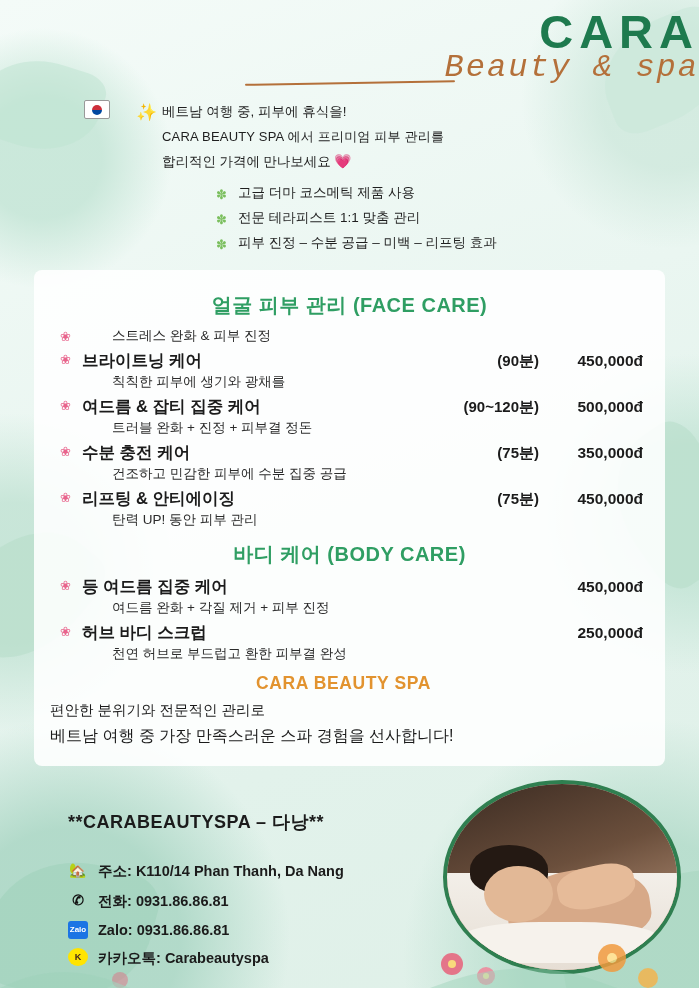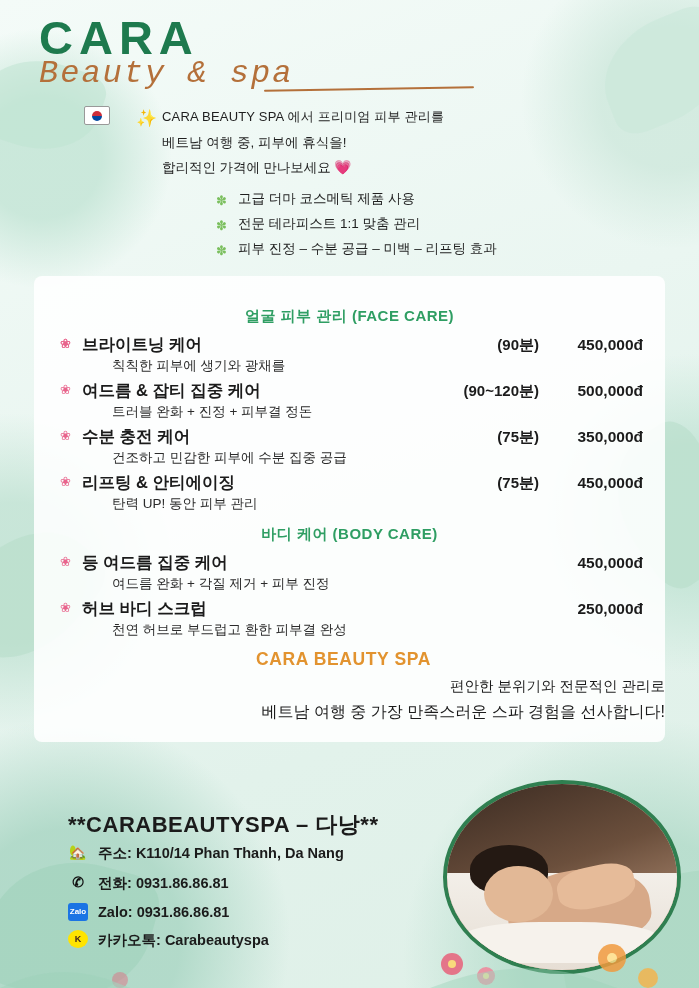--- a/index.html
+++ b/index.html
@@ -37,23 +37,22 @@
   .l1 { left: -20px; top: 60px; width: 120px; height: 90px; background: #bfe3d2; transform: rotate(18deg); }
   .l2 { left: 600px; top: 20px; width: 130px; height: 100px; background: #c8e7d8; transform: rotate(-22deg); }
   .l3 { left: -30px; top: 520px; width: 110px; height: 150px; background: #b6ddc9; transform: rotate(40deg); }
   .l4 { left: 620px; top: 430px; width: 110px; height: 150px; background: #b6ddc9; transform: rotate(-35deg); }
   .l5 { left: -10px; top: 860px; width: 160px; height: 140px; background: #9ed2ba; transform: rotate(15deg); }
   .l6 { left: 560px; top: 880px; width: 180px; height: 130px; background: #a7d6c0; transform: rotate(-10deg); }
 
   
   .header {
     position: relative;
-    text-align: left;
-    padding-top: 14px;
-    margin-left: 39px;
+    text-align: right;
+    padding-top: 8px;
   }
   .brand {
     font-family: "Liberation Sans", sans-serif;
     font-size: 47px;
     font-weight: bold;
     letter-spacing: 6px;
     color: #1e7a4e;
     line-height: 1;
   }
   .brand-sub {
@@ -135,24 +134,24 @@
     position: relative;
     margin: 14px 34px 0 34px;
     background: rgba(255,255,255,0.88);
     border-radius: 8px;
     padding: 10px 0 16px 0;
   }
 
   .section-title {
     text-align: center;
     color: #2f9e63;
-    font-size: 15px;
+    font-size: 20px;
     font-weight: bold;
     letter-spacing: 0.5px;
-    margin: 21px 0 8px 0;
+    margin: 12px 0 8px 0;
   }
   .section-title.body { margin-top: 12px; }
 
   .item {
     position: relative;
     padding: 0 22px 0 30px;
     margin-bottom: 2px;
   }
   .item-main {
     display: flex;
@@ -197,41 +196,41 @@
 
   .footer-title {
     text-align: center;
     color: #e2932f;
     font-size: 17.5px;
     font-weight: bold;
     letter-spacing: 0.6px;
     margin: 10px 12px 4px 0;
   }
   .footer-line {
-    text-align: right;
+    text-align: left;
     font-size: 14.5px;
     color: #1b1b1b;
     line-height: 1.7;
     margin-left: 16px;
   }
   .footer-line.big { font-size: 16px; }
 
   
   .contact {
     position: absolute;
     left: 68px;
     top: 810px;
     width: 370px;
   }
   .contact-title {
-    font-size: 22px;
+    font-size: 18px;
     font-weight: bold;
     color: #1b1b1b;
     letter-spacing: 0.5px;
-    margin-bottom: 4px;
+    margin-bottom: 28px;
   }
   .contact-row {
     position: relative;
     padding-left: 30px;
     font-size: 14.5px;
     font-weight: bold;
     color: #1b1b1b;
     margin-bottom: 11px;
   }
   .contact-ico {
@@ -345,22 +344,22 @@
     <div class="brand">CARA</div>
     <div class="brand-sub">Beauty &amp; spa</div>
     <div class="brand-underline"></div>
   </div>
 
   <div class="intro">
     <div class="flag">
         <div class="circle"></div>
       </div>
     <div class="sparkle">✨</div>
+    <div class="intro-line first">베트남 여행 중, 피부에 휴식을!</div>
     <div class="intro-line second">CARA BEAUTY SPA 에서 프리미엄 피부 관리를</div>
-    <div class="intro-line first">베트남 여행 중, 피부에 휴식을!</div>
     <div class="intro-line third">
       <span>합리적인 가격에 만나보세요</span>
       <span class="heart">💗</span>
     </div>
   </div>
 
   <div class="bullets">
     <div class="row">
       <span class="dot">✽</span>
       <span>고급 더마 코스메틱 제품 사용</span>
@@ -374,20 +373,21 @@
       <span>피부 진정 – 수분 공급 – 미백 – 리프팅 효과</span>
     </div>
   </div>
 
   <div class="card">
 
     <div class="section-title">얼굴 피부 관리 (FACE CARE)</div>
 
     <div class="item">
       <span class="bullet-flower">❀</span>
+      <div class="item-desc">스트레스 완화 &amp; 피부 진정</div>
     </div>
 
     <div class="item">
       <span class="bullet-flower">❀</span>
       <div class="item-main">
         <span class="item-name">브라이트닝 케어</span>
         <span class="item-spacer"></span>
         <span class="item-duration">(90분)</span>
         <span class="item-price">450,000đ</span>
       </div>

